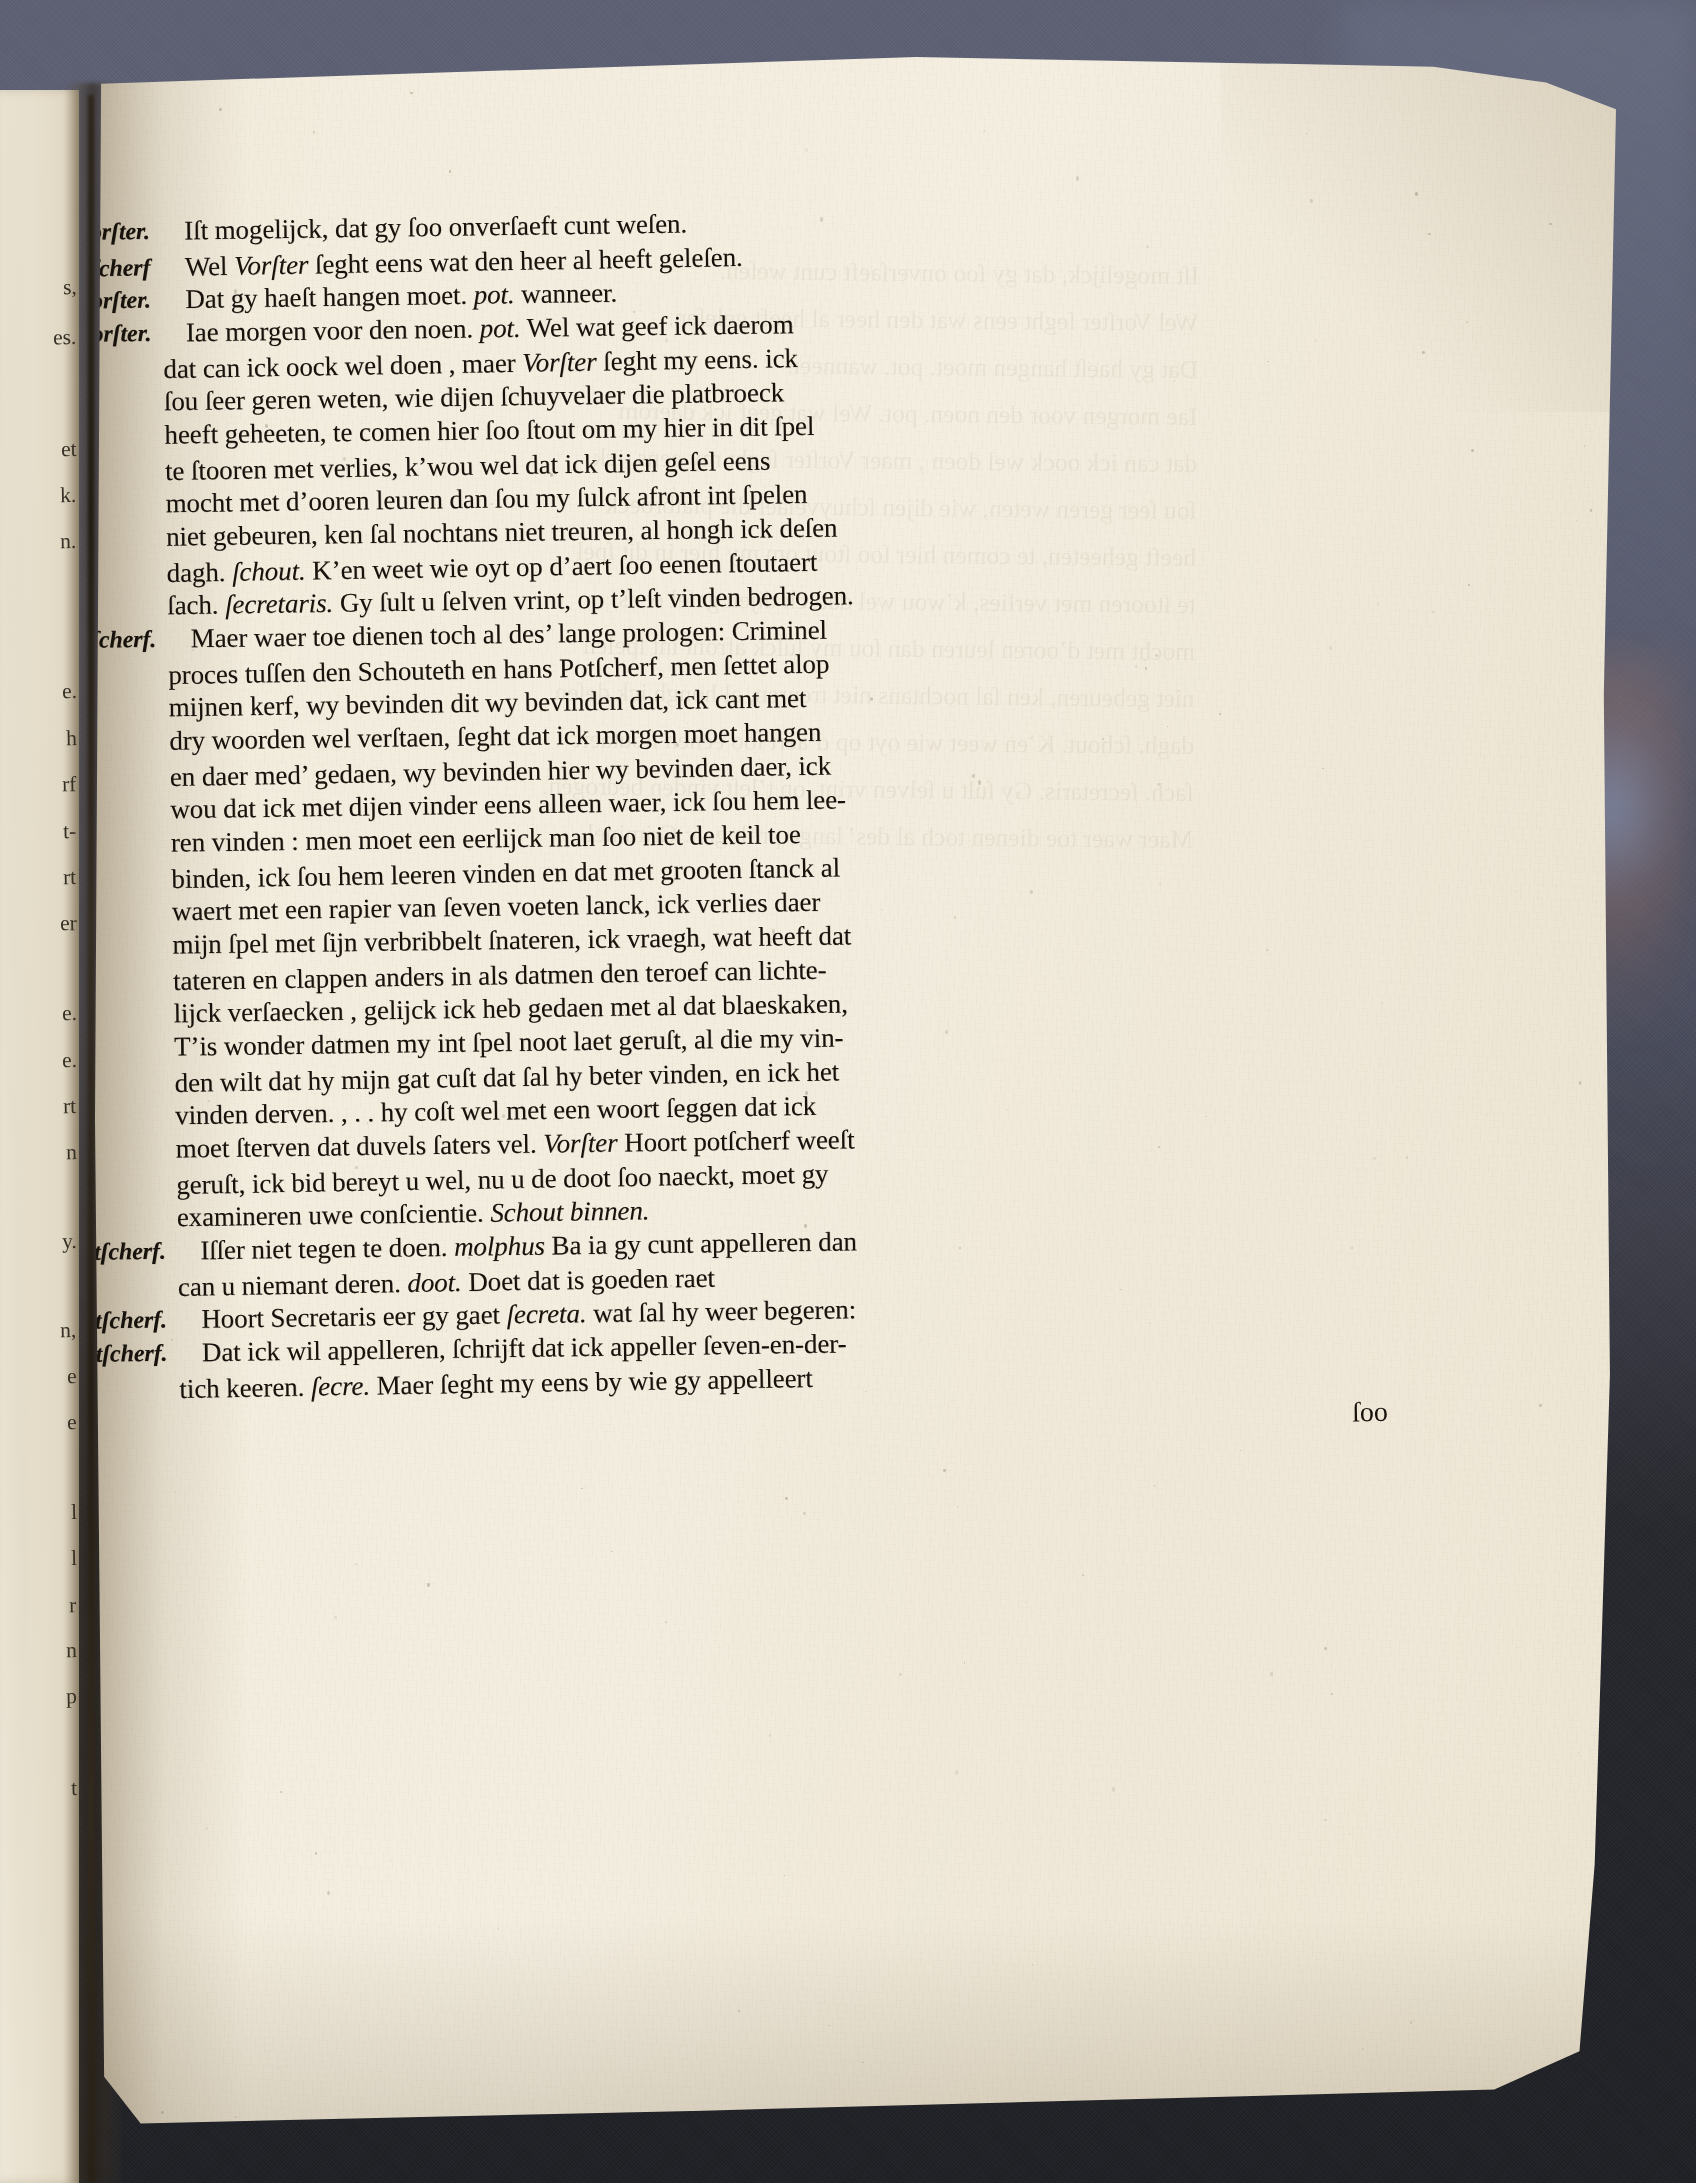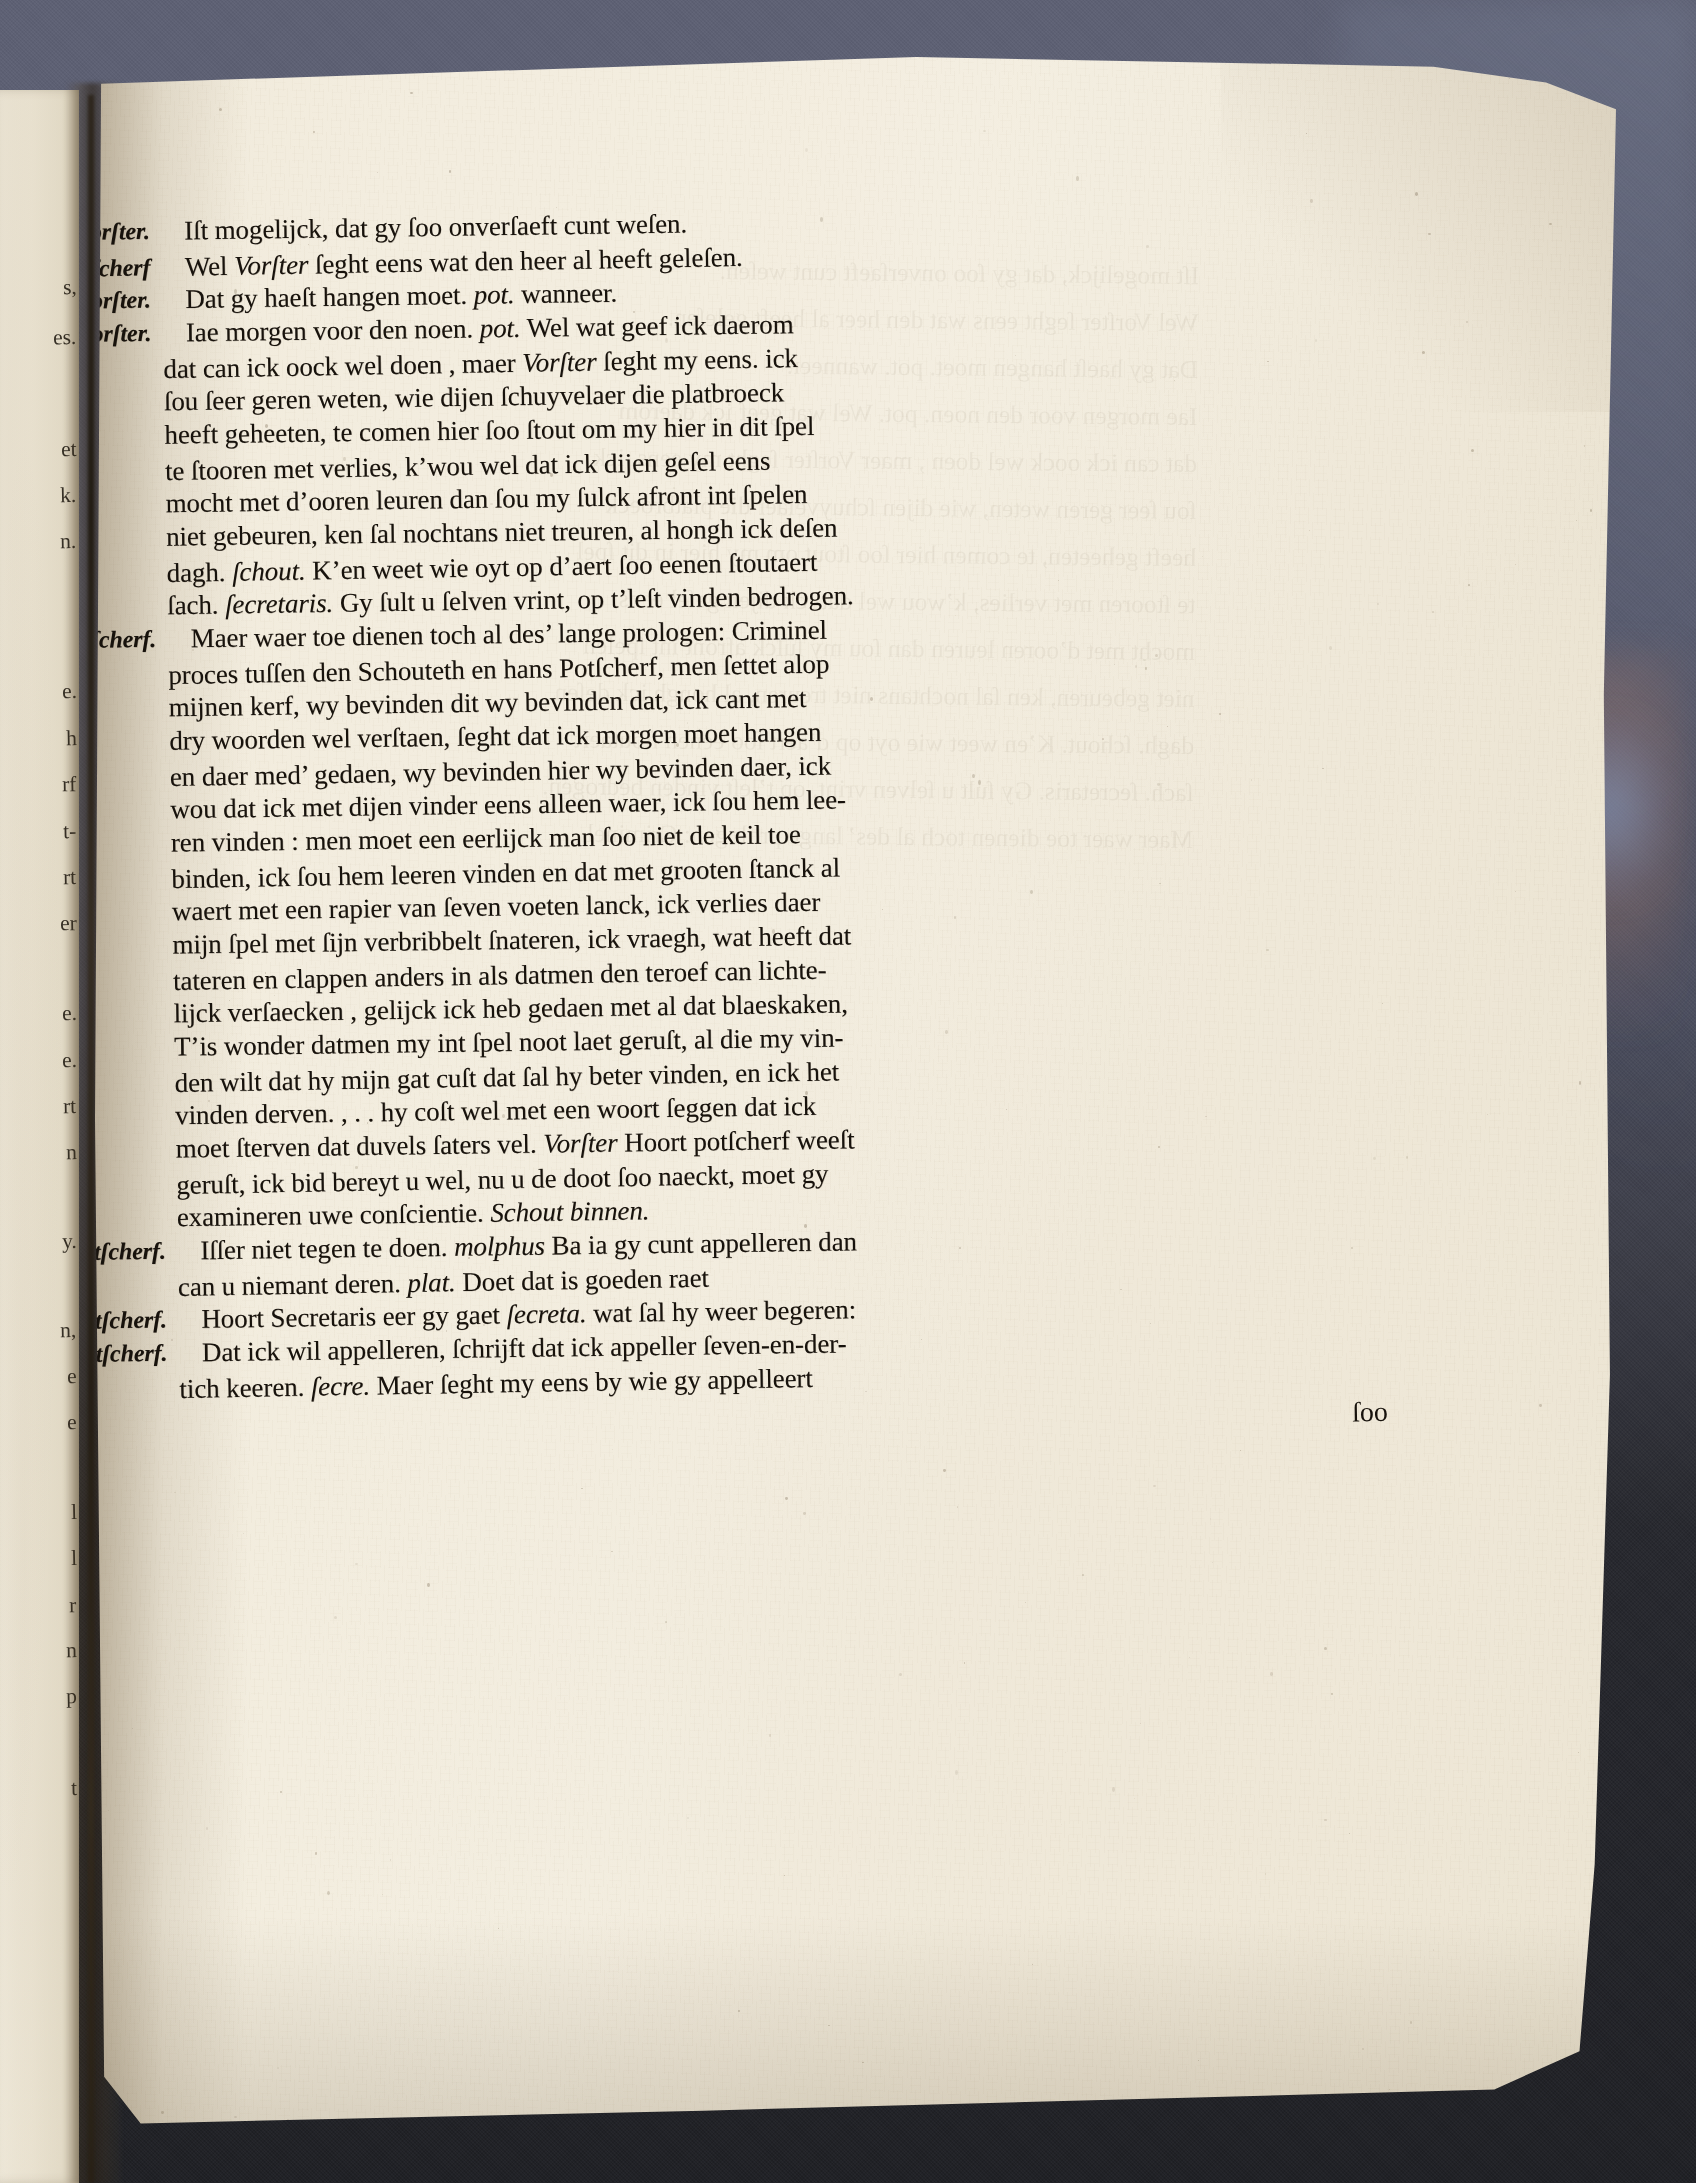--- a/index.html
+++ b/index.html
@@ -503,21 +503,21 @@
         <div class="line w1"><span class="txt">mijn ſpel met ſijn verbribbelt ſnateren, ick vraegh, wat heeft dat</span></div>
         <div class="line w2"><span class="txt">tateren en clappen  anders in als  datmen den teroef can  lichte-</span></div>
         <div class="line w3"><span class="txt">lijck verſaecken , gelijck ick heb gedaen met al dat blaeskaken,</span></div>
         <div class="line w1"><span class="txt">T’is wonder datmen my int ſpel noot laet geruſt, al die my vin-</span></div>
         <div class="line w2"><span class="txt">den wilt dat hy mijn gat cuſt dat ſal hy beter vinden, en ick het</span></div>
         <div class="line w3"><span class="txt">vinden derven. , . . hy coſt  wel met een woort  ſeggen  dat ick</span></div>
         <div class="line w1"><span class="txt">moet ſterven dat duvels ſaters vel. <span class="it">Vorſter</span> Hoort potſcherf weeſt</span></div>
         <div class="line w2"><span class="txt">geruſt, ick bid bereyt u wel, nu u de doot ſoo naeckt, moet gy</span></div>
         <div class="line w3"><span class="txt">examineren  uwe conſcientie.                    <span class="it">Schout binnen.</span></span></div>
         <div class="line w1"><span class="spk">Potſcherf.</span><span class="txt indent">Iſſer niet tegen te doen. <span class="it">molphus</span> Ba ia gy cunt appelleren dan</span></div>
-        <div class="line w2"><span class="txt">can u niemant deren. <span class="it">plat.</span> Doet dat is goeden raet</span></div>
+        <div class="line w2"><span class="txt">can u niemant deren. <span class="it">doot.</span> Doet dat is goeden raet</span></div>
         <div class="line w3"><span class="spk">Potſcherf.</span><span class="txt indent">Hoort Secretaris eer gy gaet <span class="it">ſecreta.</span> wat ſal hy weer begeren:</span></div>
         <div class="line w1"><span class="spk">Potſcherf.</span><span class="txt indent">Dat ick wil appelleren, ſchrijft dat ick appeller ſeven-en-der-</span></div>
         <div class="line w2"><span class="txt">tich keeren.  <span class="it">ſecre.</span> Maer ſeght my eens by wie gy appelleert</span></div>
         <div class="catchword">ſoo</div>
       </div>
   </div>
 
 </div>
 
 

